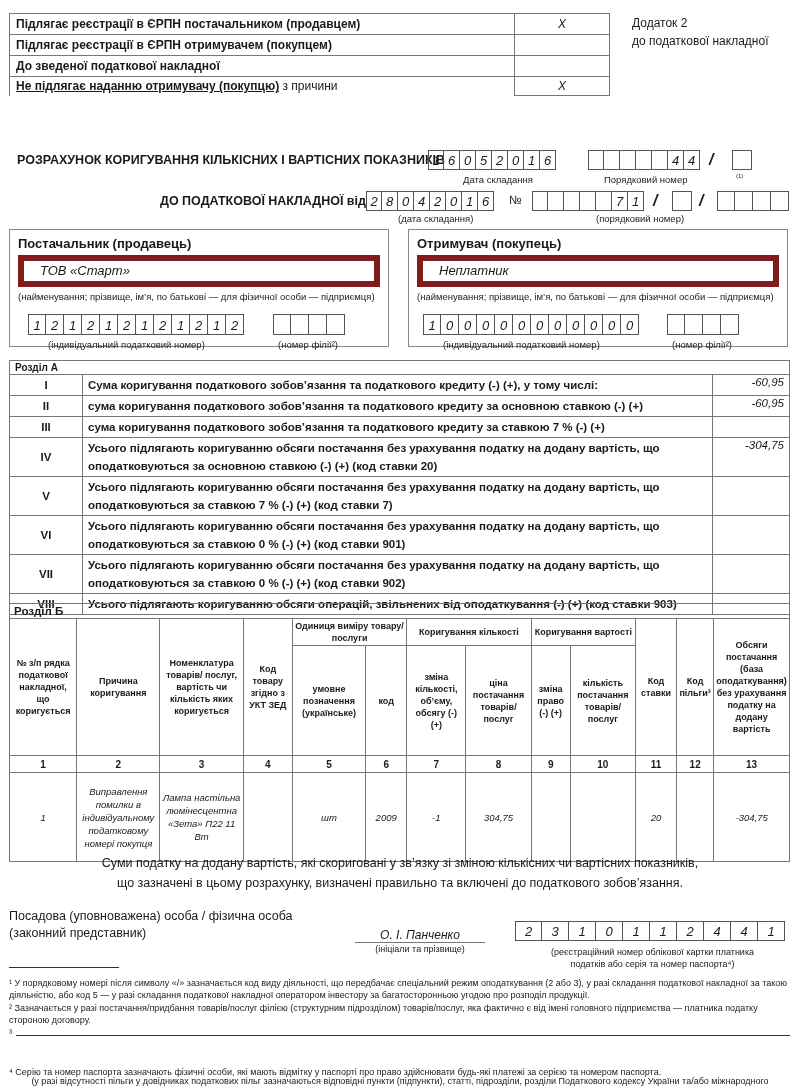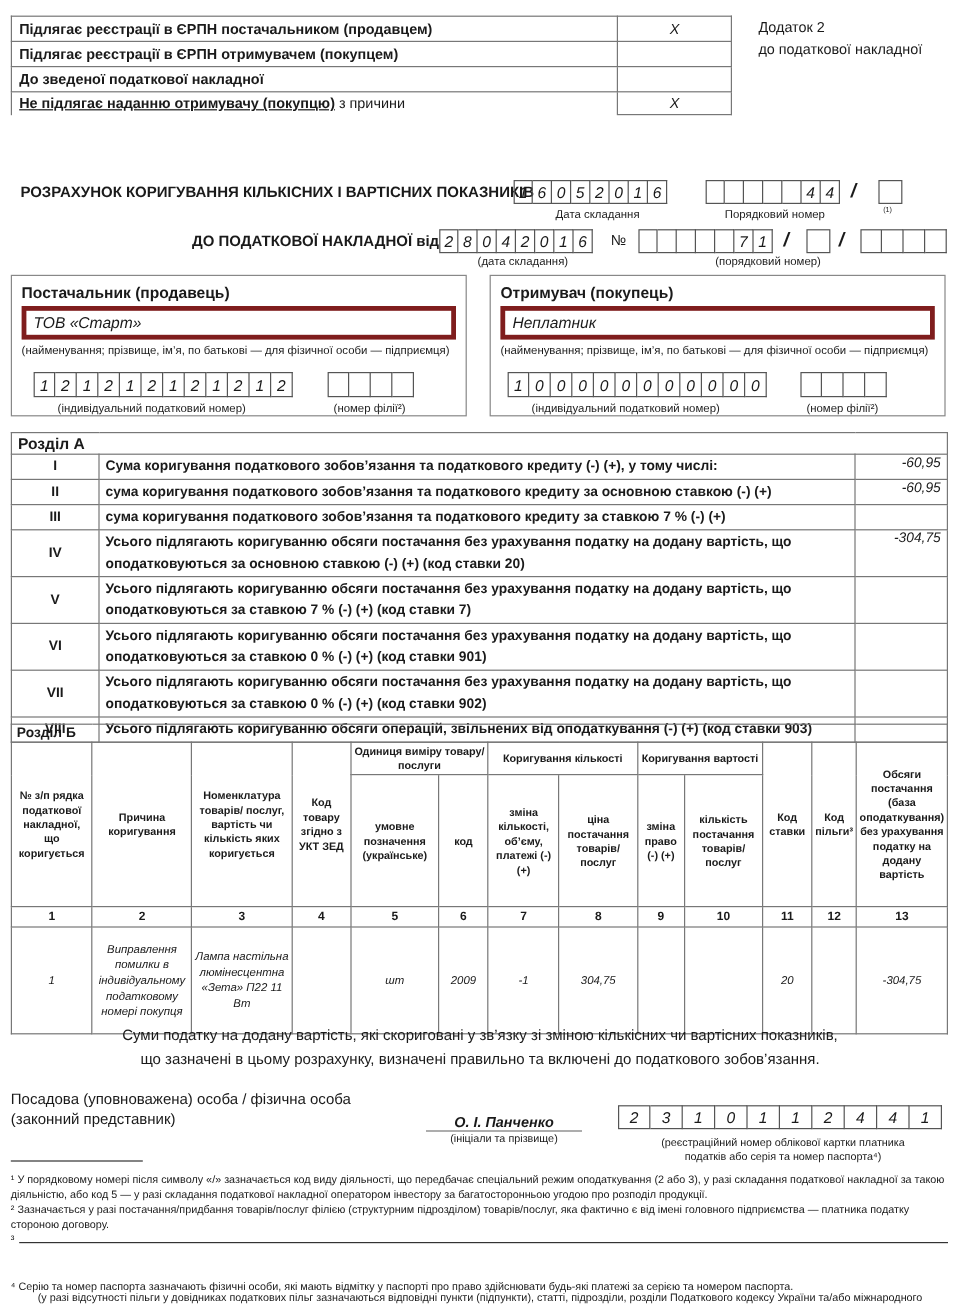--- a/index.html
+++ b/index.html
@@ -14,38 +14,38 @@
   
   .boxes{display:flex;}
   .box{width:16px;height:20px;border:1px solid #555;border-left:none;text-align:center;font-style:italic;font-size:13px;line-height:20px;box-sizing:border-box;}
   .boxes .box:first-child{border-left:1px solid #555;}
   .lbl{font-size:9px;color:#222;}
   .slash{font-size:16px;font-style:italic;font-weight:bold;padding:0 5px;line-height:20px;}
   .hdrtitle{font-size:12.5px;font-weight:bold;line-height:20px;white-space:nowrap;}
   
   .party{border:1.5px solid #888;box-sizing:border-box;width:380px;height:118px;padding:6px 8px;}
   .party .ptitle{font-size:13px;font-weight:bold;margin-bottom:4px;}
-  .party .pname{border:4px solid #7f1d1d;height:20px;font-style:italic;font-size:13px;line-height:20px;padding-left:6px;}
+  .party .pname{border:6px solid #7f1d1d;height:20px;font-style:italic;font-size:13px;line-height:20px;padding-left:16px;}
   .party .pnote{font-size:9.5px;margin-top:4px;white-space:nowrap;}
   .party .box{width:18px;height:21px;line-height:21px;font-size:13px;}
   
   .secA{left:9px;top:360px;width:781px;border-collapse:collapse;font-size:11.5px;}
   .secA td{border:1.5px solid #777;padding:1px 5px;}
   .secA td.num{width:62px;text-align:center;font-weight:bold;}
   .secA td.txt{font-weight:bold;line-height:18px;}
   .secA td.val{width:66px;text-align:right;font-style:italic;vertical-align:top;}
   
   .secB{left:9px;top:603px;width:781px;border-collapse:collapse;font-size:9px;}
   .secB td{border:1.5px solid #777;text-align:center;vertical-align:middle;padding:1px 2px;}
   .secB .hd{font-weight:bold;line-height:12px;}
   .secB .cnum{font-weight:bold;font-size:10px;height:14px;}
   .secB .data{font-style:italic;font-size:9.5px;line-height:13px;height:86px;}
   .confirm{left:0;width:800px;top:853px;text-align:center;font-size:12.5px;line-height:20px;}
   .sigtxt{left:9px;top:908px;font-size:12.5px;line-height:17px;}
-  .signame{left:355px;top:928px;width:130px;text-align:center;font-style:italic;font-size:12px;border-bottom:1.5px solid #777;font-weight:bold;}
+  .signame{left:355px;top:928px;width:130px;text-align:center;font-style:italic;font-size:12px;border-bottom:1.5px solid #777;}
   .signote{left:355px;top:944px;width:130px;text-align:center;font-size:9px;}
   .regboxes{left:515px;top:921px;}
   .regboxes .box{width:27px;height:20px;}
   .regnote{left:515px;top:946px;width:275px;text-align:center;font-size:9px;line-height:12px;}
   .fnline{left:9px;top:967px;width:110px;border-top:1px solid #333;}
   .fn{left:9px;width:785px;font-size:9px;line-height:12px;}
   .fn3line{left:16px;top:1035px;width:774px;border-top:1px solid #333;}
 </style>
 </head>
 <body>
@@ -195,21 +195,21 @@
         <div class="box" style="width: 18px;"></div>
       </div>
     <div class="lbl" style="position:absolute;left:26px;top:25px;font-size:9.5px;">(індивідуальний податковий номер)</div>
     <div class="lbl" style="position:absolute;left:255px;top:25px;font-size:9.5px;">(номер філії²)</div>
   </div>
 </div>
 
 <table class="abs secA">
   <tbody>
       <tr>
-        <td colspan="3" class="b" style="font-size:13px;">Розділ А</td>
+        <td colspan="3" class="b" style="font-size:10px;">Розділ А</td>
       </tr>
   </tbody>
     <tbody id="secA-body">
       <tr>
         <td class="num">I</td>
         <td class="txt">Сума коригування податкового зобов’язання та податкового кредиту (-) (+), у тому числі:</td>
         <td class="val">-60,95</td>
       </tr>
       <tr>
         <td class="num">II</td>
@@ -262,21 +262,21 @@
     <td class="hd" colspan="2">Одиниця виміру товару/послуги</td>
     <td class="hd" colspan="2">Коригування кількості</td>
     <td class="hd" colspan="2">Коригування вартості</td>
     <td class="hd" rowspan="2" style="width:36px;">Код ставки</td>
     <td class="hd" rowspan="2" style="width:32px;">Код пільги³</td>
     <td class="hd" rowspan="2" style="width:68px;">Обсяги постачання (база оподаткування) без урахування податку на додану вартість</td>
   </tr>
   <tr style="height:110px;">
     <td class="hd" style="width:68px;">умовне позначення (українське)</td>
     <td class="hd" style="width:36px;">код</td>
-    <td class="hd" style="width:54px;">зміна кількості, об’єму, платежі (-) (+)</td>
+    <td class="hd" style="width:54px;">зміна кількості, об’єму, обсягу (-) (+)</td>
     <td class="hd" style="width:60px;">ціна постачання товарів/ послуг</td>
     <td class="hd" style="width:34px;">зміна право (-) (+)</td>
     <td class="hd" style="width:60px;">кількість постачання товарів/ послуг</td>
   </tr>
   <tr id="secB-colnums">
         <td class="cnum">1</td>
         <td class="cnum">2</td>
         <td class="cnum">3</td>
         <td class="cnum">4</td>
         <td class="cnum">5</td>

